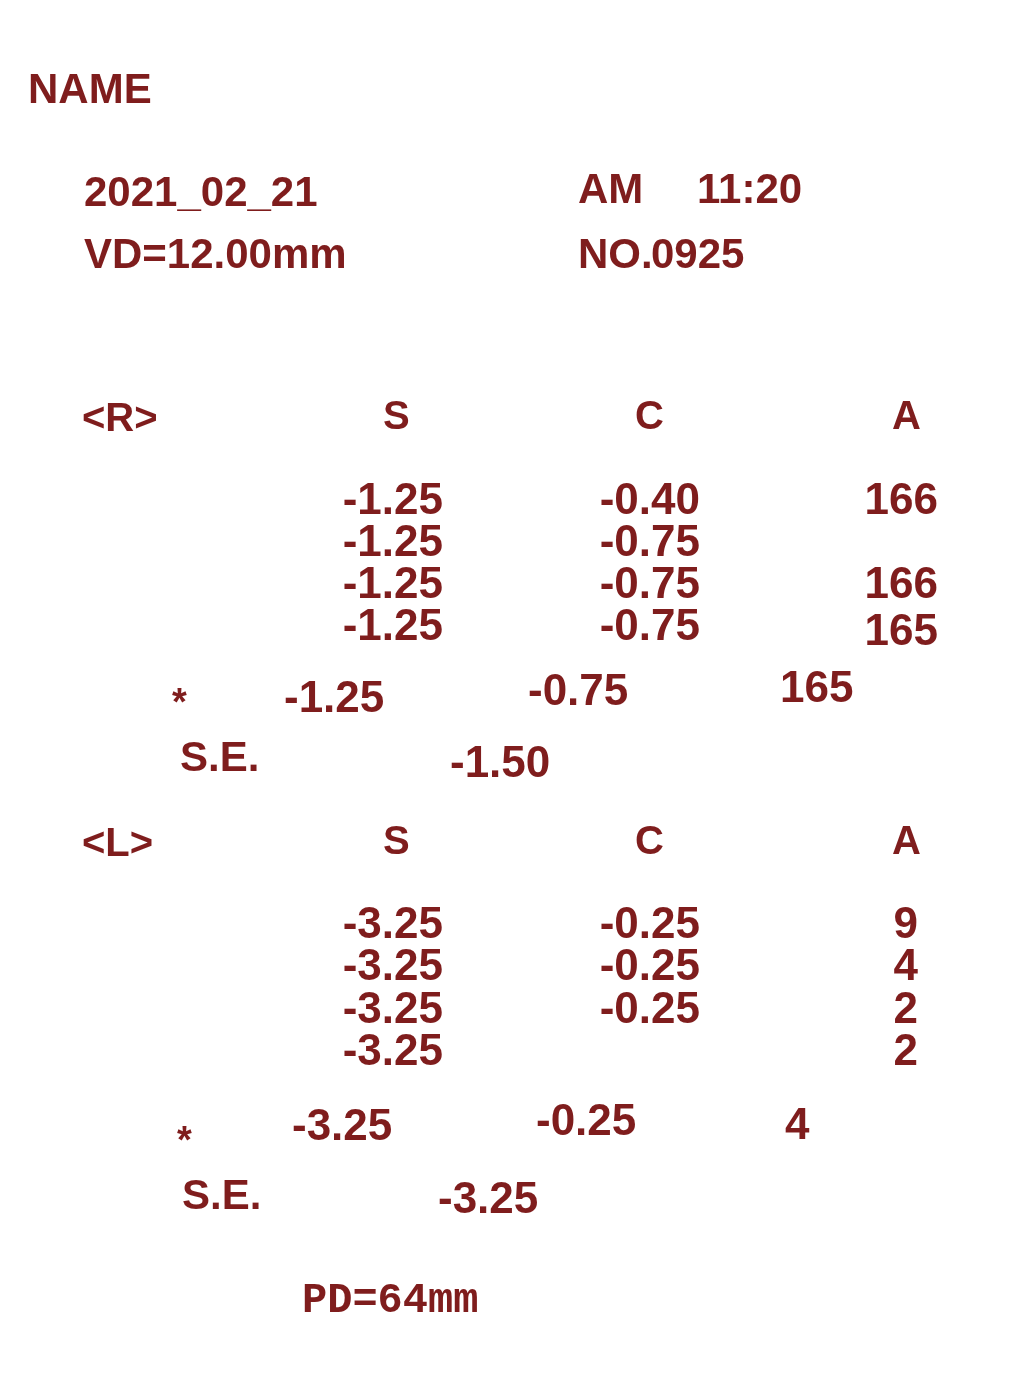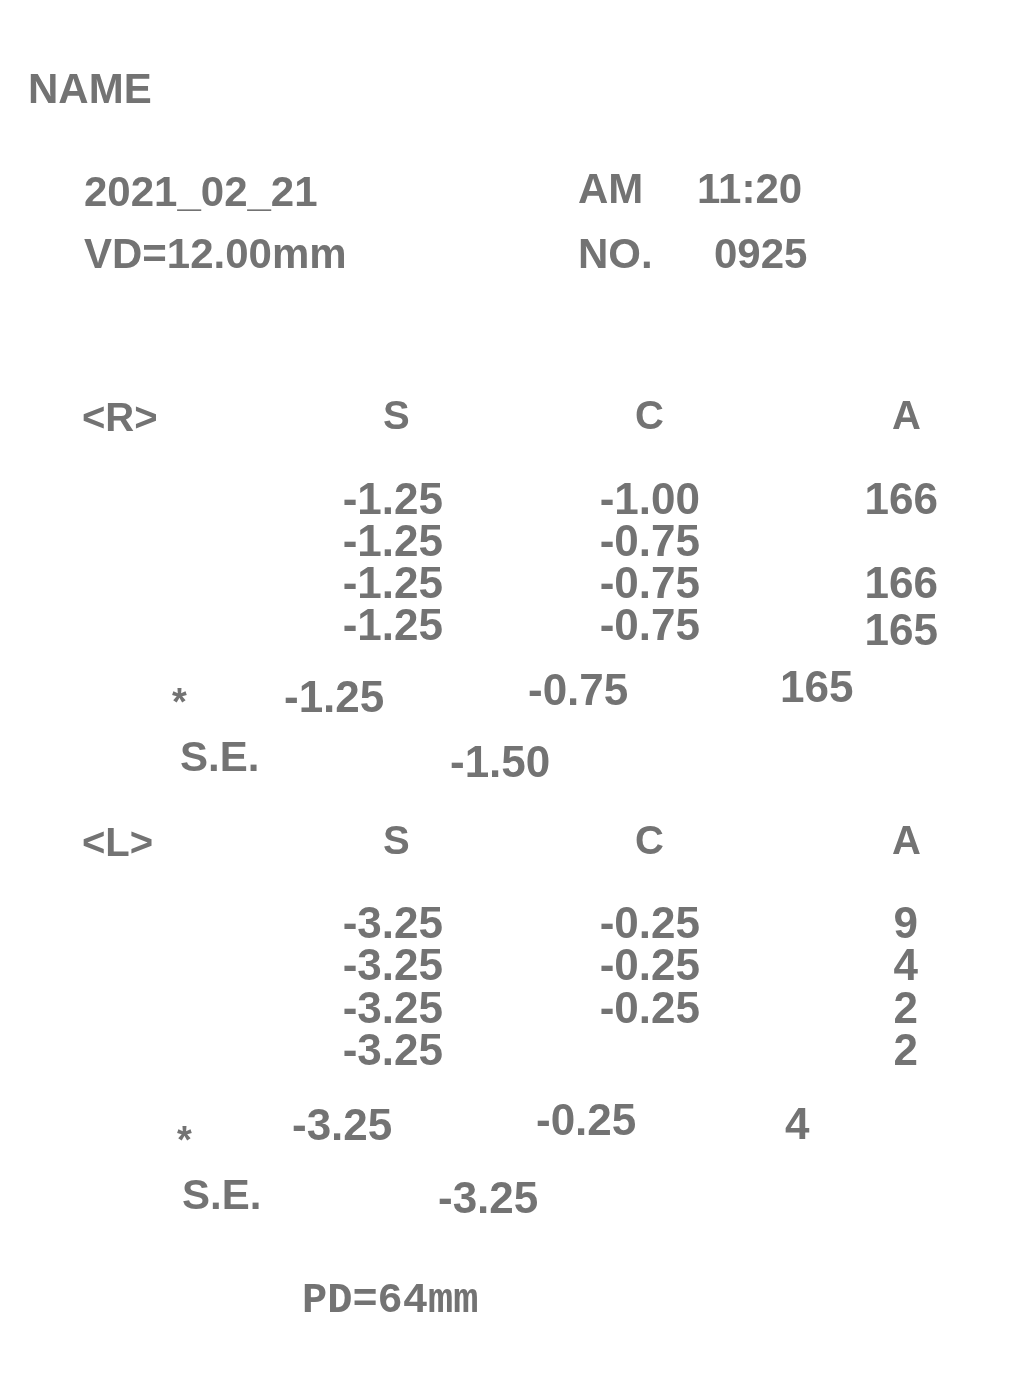--- a/index.html
+++ b/index.html
@@ -7,21 +7,21 @@
     padding: 0;
     background: #ffffff;
   }
   .sheet {
     position: relative;
     width: 1013px;
     height: 1395px;
     background: #ffffff;
     font-family: "Liberation Sans", sans-serif;
     font-weight: 700;
-    color: #737373;
+    color: #7f1d1d;
     overflow: hidden;
   }
   .abs {
     position: absolute;
     line-height: 1;
     white-space: pre;
   }
   .t42 { font-size: 42px; }
   .t40 { font-size: 40px; }
   .num { font-size: 44px; }
@@ -44,29 +44,29 @@
 <div class="sheet">
 
   <div class="abs t42" style="left:28px; top:68px;">NAME</div>
 
   <div class="abs t42" style="left:84px; top:171px;">2021_02_21</div>
   <div class="abs t42" style="left:578px; top:168px;">AM</div>
   <div class="abs t42" style="left:697px; top:168px;text-align:right;">11:20</div>
 
   <div class="abs t42" style="left:84px; top:233px;">VD=12.00mm</div>
   <div class="abs t42" style="left:578px; top:233px;">NO.</div>
-  <div class="abs t42" style="left:714px; top:233px;">0925</div>
+  <div class="abs t42" style="left:651px; top:233px;">0925</div>
 
   <div class="abs t40" style="left:82px; top:397px;">&lt;R&gt;</div>
   <div class="abs t40" style="left:383px; top:395px;">S</div>
   <div class="abs t40" style="left:635px; top:395px;">C</div>
   <div class="abs t40" style="left:892px; top:395px;">A</div>
 
   <div class="abs num cell colS r0">-1.25</div>
-  <div class="abs num cell colC r0">-1.00</div>
+  <div class="abs num cell colC r0">-0.40</div>
   <div class="abs num cell colA r0">166</div>
 
   <div class="abs num cell colS r1">-1.25</div>
   <div class="abs num cell colC r1">-0.75</div>
 
   <div class="abs num cell colS r2">-1.25</div>
   <div class="abs num cell colC r2">-0.75</div>
   <div class="abs num cell colA r2">166</div>
 
   <div class="abs num cell colS r3">-1.25</div>

